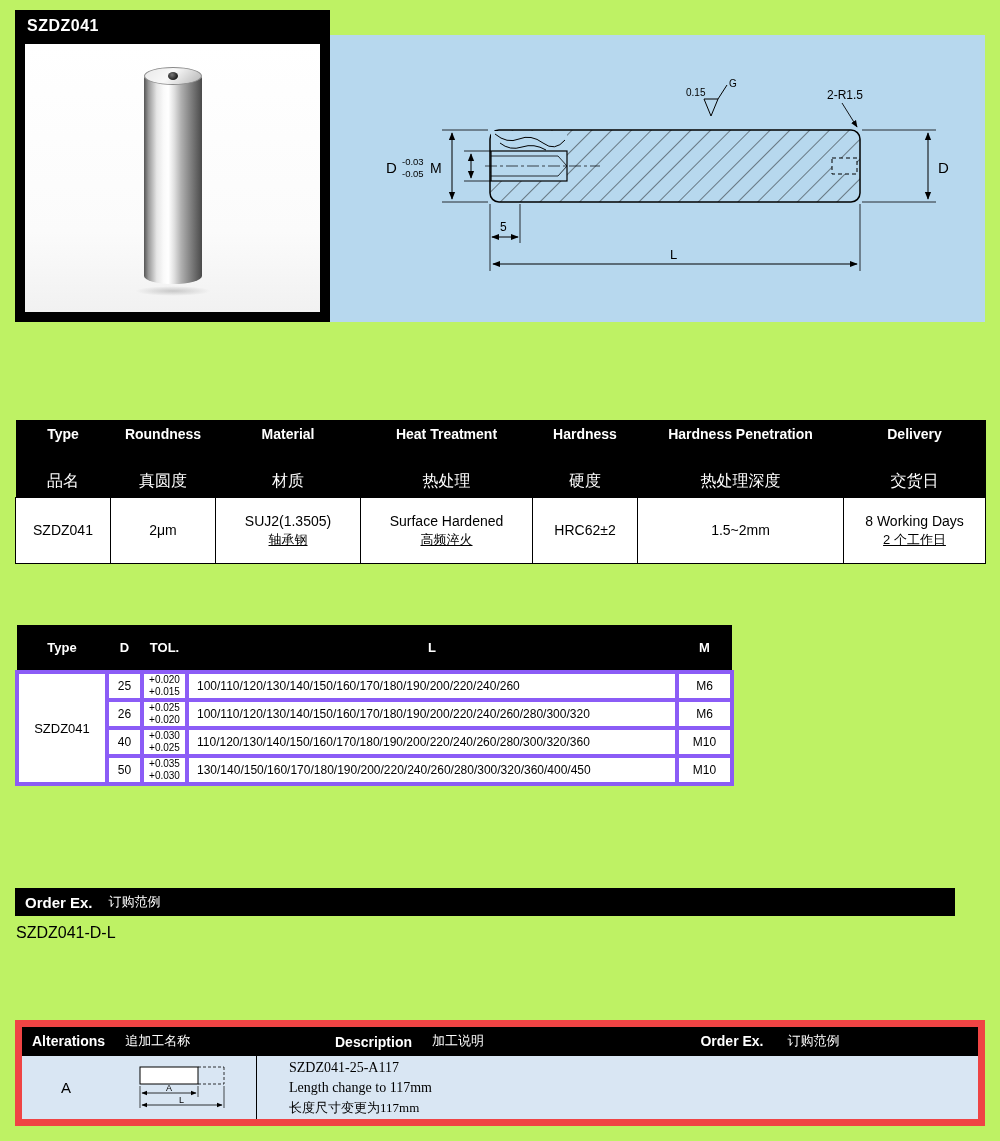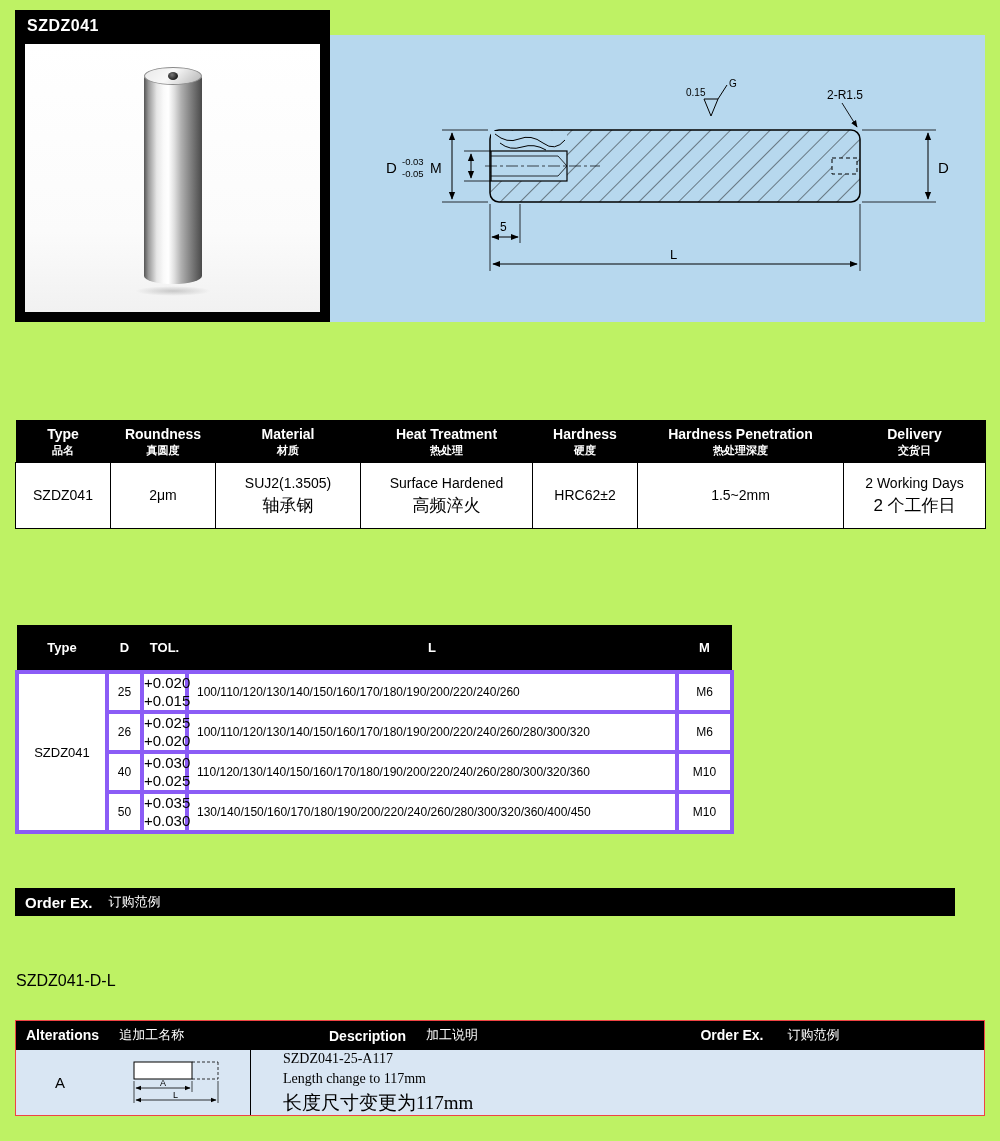--- a/index.html
+++ b/index.html
@@ -24,56 +24,56 @@
   .pin-shadow { position:absolute; left:-8px; bottom:-7px; width:76px; height:10px; border-radius:50%;
                 background:radial-gradient(ellipse, rgba(0,0,0,0.18), rgba(0,0,0,0) 70%); }
 
   
   .drawing-panel { position:absolute; left:330px; top:35px; width:655px; height:287px; background:#b7d8ee; }
   .drawing-panel svg { font-family:"Liberation Sans", sans-serif; }
 
   
   table.spec { position:absolute; left:15px; top:420px; width:970px; border-collapse:collapse; table-layout:fixed; text-align:center; }
   table.spec thead th { background:#000; color:#fff; font-weight:600; font-size:14px; padding:5px 2px; line-height:1.3; }
-  table.spec thead .zh { font-weight:bold; font-size:11px; display:block; }
+  table.spec thead .zh { font-weight:normal; font-size:16px; display:block;margin-top:28px; }
   table.spec tbody td { border:1px solid #000; height:66px; font-size:14px; vertical-align:middle; background:#fff; line-height:1.4; }
-  table.spec tbody .zh { font-size:17px; display:block; }
+  table.spec tbody .zh { font-size:13px; display:block;text-decoration:underline; }
 
   
   table.dims { position:absolute; left:15px; top:625px; width:715px; border-collapse:collapse; table-layout:fixed; }
   table.dims thead th { background:#000; color:#fff; font-weight:600; font-size:13px; padding:15px 2px; }
   table.dims tbody td { border:4px solid #8b5cf6; font-size:12px; height:26px; text-align:center; vertical-align:middle; background:#fff; }
   table.dims tbody td.lvals { text-align:left; padding-left:8px; }
-  table.dims tbody td.tol { font-size:15px; line-height:1.2;margin-left:13px; }
+  table.dims tbody td.tol { font-size:10px; line-height:1.2;margin-left:13px; }
   table.dims tbody td.typecell { font-size:13px; }
 
   
   .order-bar { position:absolute; left:15px; top:888px; width:940px; height:28px; background:#000; color:#fff;
                display:flex; align-items:center; gap:16px; padding-left:10px; }
   .order-bar .en { font-weight:bold; font-size:15px; }
   .order-bar .zh { font-size:13px; }
-  .order-example { position:absolute; left:16px; top:972px; font-size:16px; }
-
-  
-  .alt-table { position:absolute; left:15px; top:1020px; width:970px; border:1px solid #ef4444; }
+  .order-example { position:absolute; left:16px; top:924px; font-size:16px; }
+
+  
+  .alt-table { position:absolute; left:15px; top:1020px; width:970px; border:7px solid #ef4444; }
   .alt-header { display:flex; background:#000; color:#fff; height:28px; align-items:center; }
   .alt-header .en { font-weight:bold; font-size:14px; }
   .alt-header .zh { font-size:13px; }
   .alt-c1 { width:235px; display:flex; gap:20px; align-items:center; padding-left:10px; }
   .alt-c2 { width:305px; display:flex; gap:20px; align-items:flex-end; justify-content:center; }
   .alt-c3 { flex:1; display:flex; gap:24px; align-items:center; justify-content:center; }
   .alt-body { display:flex; background:#d9e6f3; min-height:64px; border-top:1px solid #000; }
   .alt-body .alt-c1 { border-right:1px solid #000; padding-left:0; }
   .alt-code { width:88px; text-align:center; font-size:15px; }
   .alt-body .alt-c2 { border-right:1px solid #000; flex-direction:column; align-items:flex-start; justify-content:center; gap:3px; padding-left:22px; }
   .alt-desc-en { font-size:15px; }
   .alt-desc-zh { font-size:13px; }
   .alt-body .alt-c3 { flex-direction:column; align-items:flex-start; justify-content:center; gap:1px; padding-left:32px; }
   .alt-order-line { font-size:14px; line-height:1.35;font-family:Liberation Serif, serif; }
-  .alt-order-line.zh { font-size:19px; }
+  .alt-order-line.zh { font-size:13px; }
 </style>
 </head>
 <body>
 
 <div class="page">
 
   <div class="photo-box">
     <div class="photo-title">SZDZ041</div>
     <div class="photo-area">
       <div class="pin">
@@ -170,21 +170,21 @@
       </tr>
     </thead>
     <tbody>
       <tr>
         <td>SZDZ041</td>
         <td>2μm</td>
         <td><span>SUJ2(1.3505)</span><span class="zh">轴承钢</span></td>
         <td><span>Surface Hardened</span><span class="zh">高频淬火</span></td>
         <td>HRC62±2</td>
         <td>1.5~2mm</td>
-        <td><span>2 Working Days</span><span class="zh">2 个工作日</span></td>
+        <td><span>8 Working Days</span><span class="zh">2 个工作日</span></td>
       </tr>
     </tbody>
   </table>
 
   <table class="dims">
     <colgroup>
       <col style="width:90px">
         <col style="width:35px">
         <col style="width:45px">
         <col style="width:490px">

